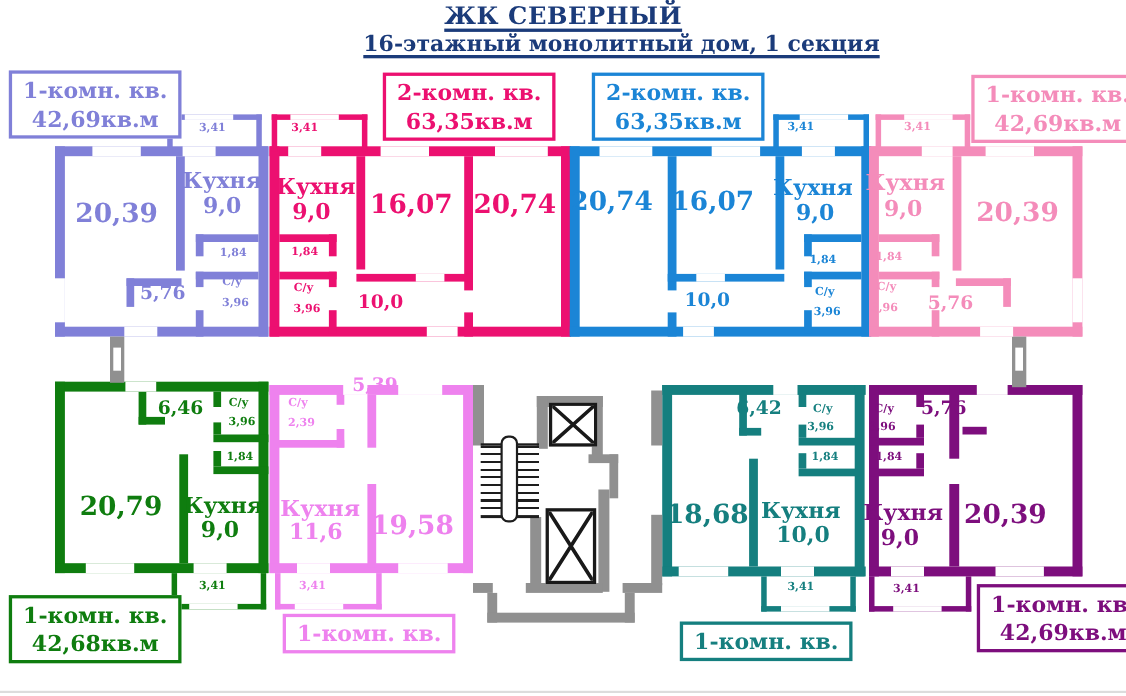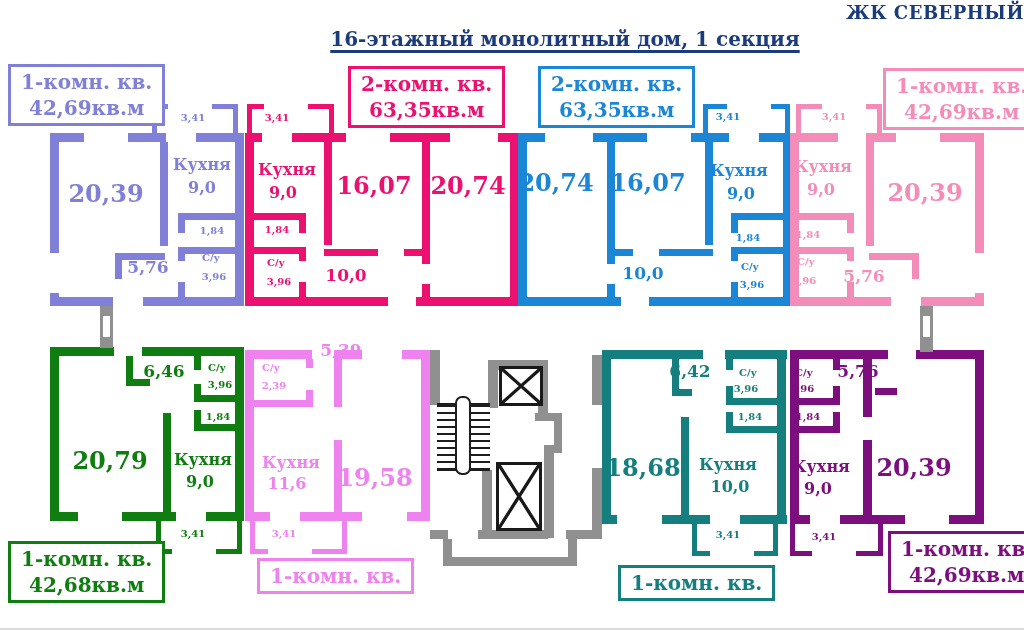--- a/index.html
+++ b/index.html
@@ -1,29 +1,29 @@
 <!DOCTYPE html>
 <html><head>
 <meta charset="utf-8">
 <style>
   html,body{margin:0;padding:0;background:#fff;}
   .stage{position:relative;width:1024px;height:633px;background:#fff;overflow:hidden;
          font-family:"DejaVu Serif","Liberation Serif",serif;font-weight:bold;}
-  .title{position:absolute;left:0;width:100%;top:2px;text-align:right;font-size:18px;
-         letter-spacing:.5px;color:var(--c);
+  .title{position:absolute;left:0;width:100%;top:2px;text-align:center;font-size:22px;
+         letter-spacing:.5px;color:var(--c);text-decoration:underline;
          text-decoration-thickness:2.5px;text-underline-offset:4px;z-index:7;}
   .subtitle{position:absolute;left:106px;width:918px;top:27px;text-align:center;font-size:20px;
          color:var(--c);text-decoration:underline;text-decoration-thickness:2.5px;
          text-underline-offset:4px;z-index:7;}
   .wall{position:absolute;z-index:2;}
   .win{position:absolute;background:#fff;z-index:3;}
   .apt{position:absolute;inset:0;pointer-events:none;}
   .rl{position:absolute;transform:translate(-50%,-50%);color:var(--c);z-index:5;white-space:nowrap;}
   .n-lg{font-size:24px;}
-  .n-kit{font-size:16px;}
+  .n-kit{font-size:20px;}
   .n-md{font-size:17px;}
   .n-sm{font-size:10px;}
   .aptbox{position:absolute;border:3px solid var(--c);color:var(--c);background:#fff;
           font-size:20px;line-height:1.3;padding:2px 10px;text-align:center;z-index:6;white-space:nowrap;}
   .elev{position:absolute;background:#fff;border:3px solid #191919;z-index:4;}
   .elev svg{width:100%;height:100%;display:block;}
   .stairs{position:absolute;left:437px;top:403px;width:53px;height:64px;z-index:4;
           border-top:2px solid #1d1d1d;border-bottom:2px solid #1d1d1d;
           background:repeating-linear-gradient(to bottom,#1d1d1d 0 2px,#ffffff 2px 7px);}
   .pill{position:absolute;left:455px;top:396px;width:12px;height:75px;background:#fff;

